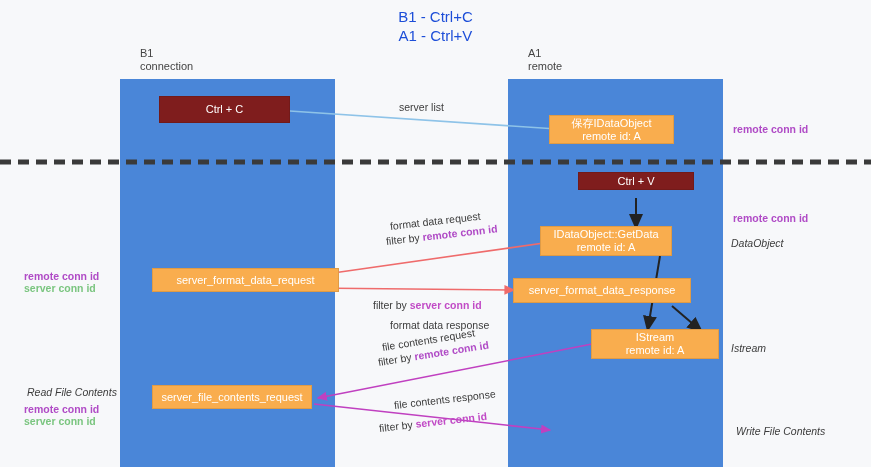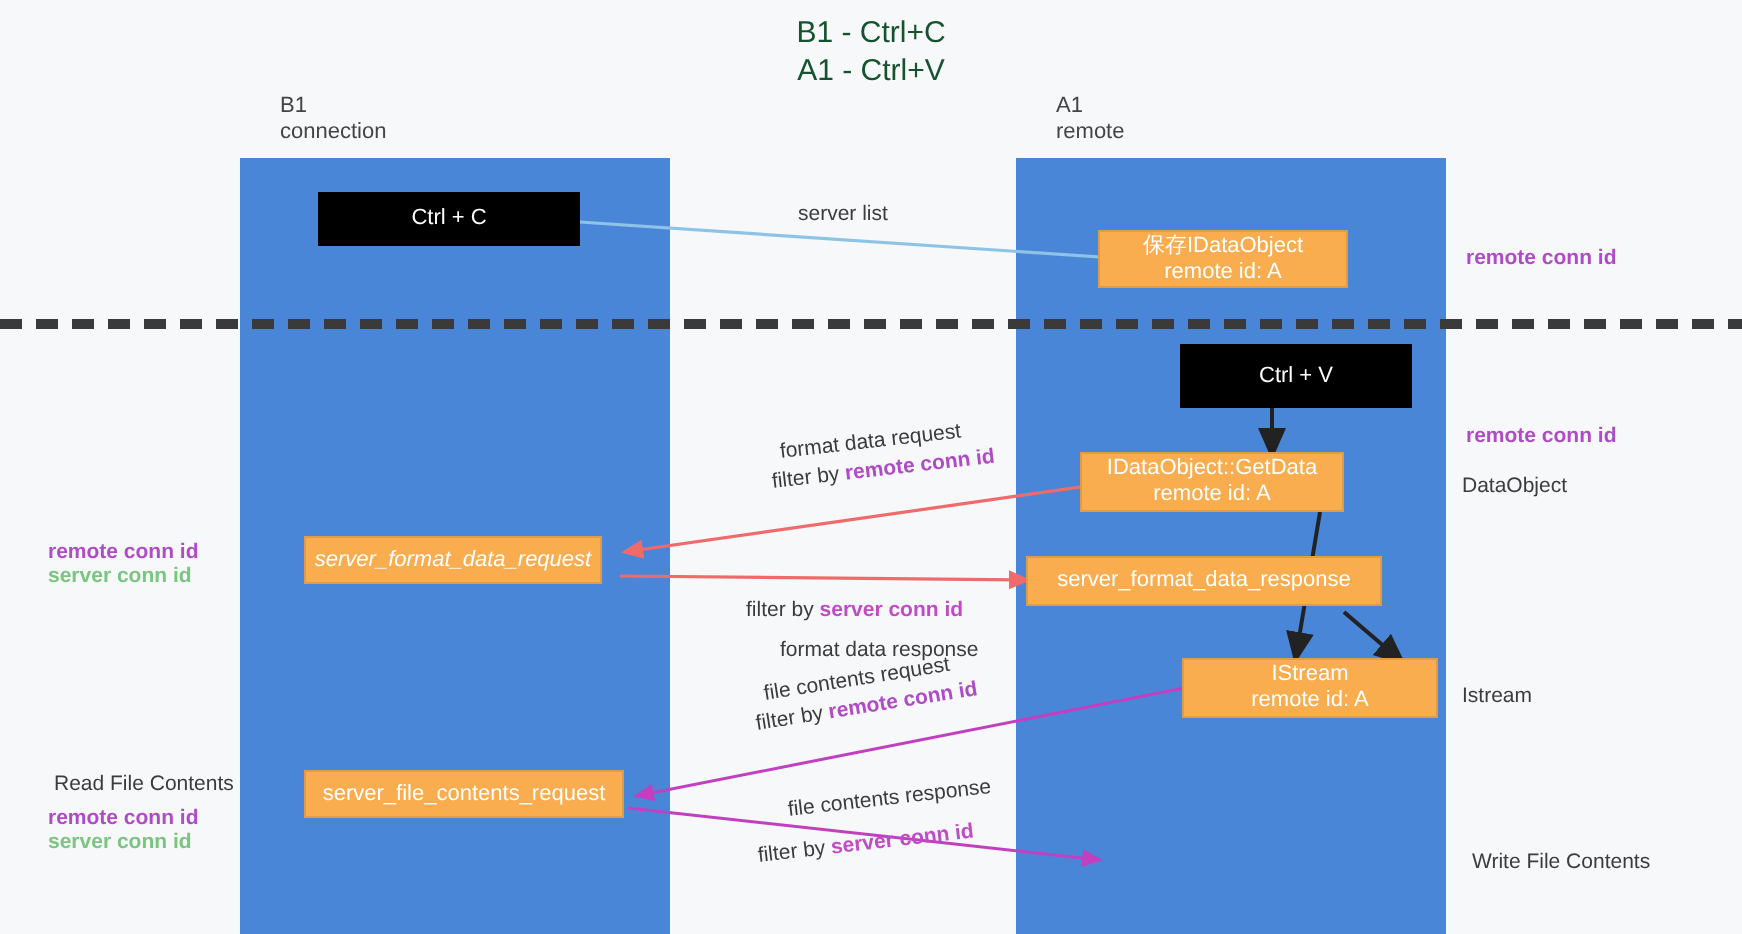--- a/index.html
+++ b/index.html
@@ -13,53 +13,53 @@
   }
   #stage{position:absolute;left:0;top:0;width:871px;height:467px;}
   .lane{position:absolute;background:#4a86d8;}
   .lane-b1{left:120px;top:79px;width:215px;height:388px;}
   .lane-a1{left:508px;top:79px;width:215px;height:388px;}
 
   .svg-layer{position:absolute;left:0;top:0;width:871px;height:467px;pointer-events:none;}
 
   .title{
     position:absolute;left:0;top:7px;width:871px;
-    text-align:center;font-size:15px;line-height:19px;color:#14532d;
+    text-align:center;font-size:15px;line-height:19px;color:#1d4ed8;
     white-space:pre-line;
   }
   .col-head{
     position:absolute;text-align:left;font-size:11px;line-height:13px;
     color:#444;white-space:pre-line;
   }
   .col-head-b1{left:140px;top:47px;width:175px;}
   .col-head-a1{left:528px;top:47px;width:175px;}
 
   .node{
     position:absolute;box-sizing:border-box;
     display:flex;align-items:center;justify-content:center;
     text-align:center;color:#ffffff;font-size:11px;line-height:13px;
     white-space:pre-line;border:1px solid rgba(0,0,0,0.10);
   }
-  .node.green{background:#000000;}
+  .node.green{background:#7f1d1d;}
   .node.orange{background:#f9ad4e;}
 
   .edge-label{
     position:absolute;font-size:10.5px;line-height:14px;color:#3c3c3c;
     white-space:nowrap;
   }
   .edge-label .hl-remote{color:#b04bc6;font-weight:bold;}
   .edge-label .hl-server{color:#c14bc6;font-weight:bold;}
 
   .side-label{
     position:absolute;font-size:10.5px;line-height:14px;color:#3c3c3c;
     white-space:nowrap;
   }
   .side-label.remote{color:#b04bc6;font-weight:bold;}
   .side-label.server{color:#7ac57f;font-weight:bold;}
-  .side-label.plain{color:#3c3c3c;font-weight:normal;}
+  .side-label.plain{color:#3c3c3c;font-weight:normal;font-style:italic;}
 
   .rot-1{transform:rotate(-6.5deg);transform-origin:left center;}
   .rot-2{transform:rotate(-9deg);transform-origin:left center;}
 </style>
 </head>
 <body>
 
 <div id="stage">
 
   <div class="lane lane-b1"></div>
@@ -106,26 +106,26 @@
     <line x1="592" y1="344" x2="318" y2="398" stroke="#c040c0" stroke-width="1.5" marker-end="url(#ah-mag)"></line>
 
     <line x1="314" y1="404" x2="550" y2="430" stroke="#c040c0" stroke-width="1.5" marker-end="url(#ah-mag)"></line>
   </svg>
 
   <div class="node green" style="left:159px;top:96px;width:131px;height:27px;">Ctrl + C</div>
 
   <div class="node orange" style="left:549px;top:115px;width:125px;height:29px;">保存IDataObject
 remote id: A</div>
 
-  <div class="node green" style="left:578px;top:172px;width:116px;height:32px;margin-left:12px;">Ctrl + V</div>
+  <div class="node green" style="left:578px;top:172px;width:116px;height:18px;">Ctrl + V</div>
 
   <div class="node orange" style="left:540px;top:226px;width:132px;height:30px;">IDataObject::GetData
 remote id: A</div>
 
-  <div class="node orange" style="left:152px;top:268px;width:149px;height:24px;font-style:italic;">server_format_data_request</div>
+  <div class="node orange" style="left:152px;top:268px;width:187px;height:24px;">server_format_data_request</div>
 
   <div class="node orange" style="left:513px;top:278px;width:178px;height:25px;">server_format_data_response</div>
 
   <div class="node orange" style="left:591px;top:329px;width:128px;height:30px;">IStream
 remote id: A</div>
 
   <div class="node orange" style="left:152px;top:385px;width:160px;height:24px;">server_file_contents_request</div>
 
 
   <div class="edge-label" style="left:399px;top:100px;">server list</div>

